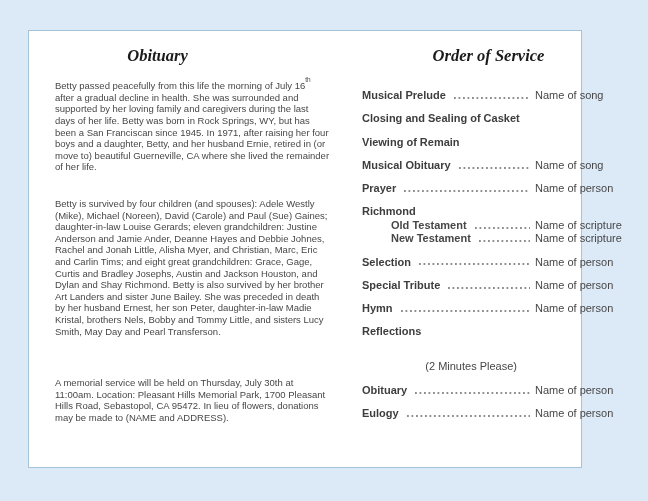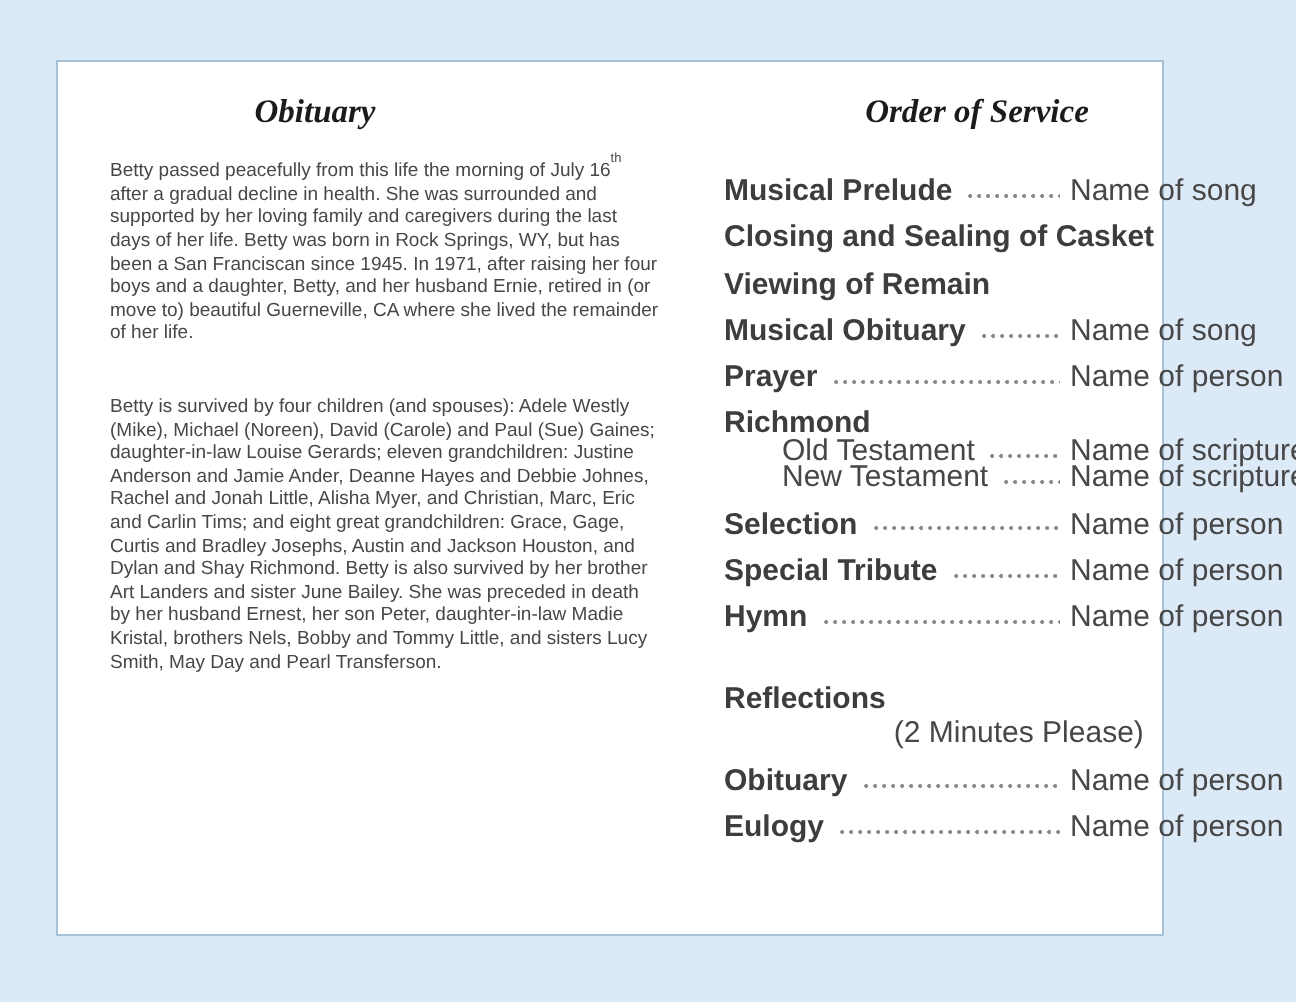--- a/index.html
+++ b/index.html
@@ -42,28 +42,28 @@
     text-align:left;
   }
   .para.p1{top:46px;}
   .para.p2{top:167px;}
   .para.p3{top:346px;}
   sup.sup{font-size:6.5px;position:relative;top:-3px;}
   .service{
     position:absolute;left:333px;top:59px;width:253px;
   }
   .srow{
-    display:flex;align-items:center;
+    display:flex;align-items:flex-start;
     line-height:11.8px;margin-bottom:11.5px;
-    font-size:15px;color:var(--body-text);
+    font-size:11px;color:var(--body-text);
   }
   .srow.tight{margin-bottom:1.6px;}
   .srow.sub{padding-left:29px;}
   .slabel{font-weight:bold;color:var(--label-text);white-space:nowrap;flex:0 0 auto;}
-  .srow.sub .slabel{font-weight:normal;color:var(--body-text);}
+  .srow.sub .slabel{font-weight:bold;color:var(--body-text);}
   .ssuffix{margin-left:4px;white-space:nowrap;margin-top:35px;}
   .leader{
     flex:1 1 auto;height:4px;align-self:flex-end;
     margin:0 5px 2px 8px;
     background-image:radial-gradient(circle at 1.1px 2px, var(--leader-dots) 0.9px, rgba(0,0,0,0) 1.1px);
     background-size:4.5px 4px;
     background-repeat:repeat-x;
   }
   .svalue{flex:0 0 auto;width:80px;white-space:nowrap;color:var(--body-text);}
 </style>
@@ -72,20 +72,21 @@
 
 <div class="canvas">
   <div class="sheet">
 
     <h1 class="heading left">Obituary</h1>
 
     <p class="para p1"><span>Betty passed peacefully from this life the morning of July 16</span><sup class="sup">th</sup><span> after a gradual decline in health.  She was surrounded and supported by her loving family and caregivers during the last days of her life.  Betty was born in Rock Springs, WY, but has been a San Franciscan since 1945.  In 1971, after raising her four boys and a daughter, Betty, and her husband Ernie, retired in (or move to) beautiful Guerneville, CA where she lived the remainder of her life.</span></p>
 
     <p class="para p2">Betty is survived by four children (and spouses): Adele Westly (Mike), Michael (Noreen), David (Carole) and Paul (Sue) Gaines;  daughter-in-law Louise Gerards;  eleven grandchildren: Justine Anderson and Jamie Ander, Deanne Hayes and Debbie Johnes, Rachel and Jonah Little, Alisha Myer, and Christian, Marc, Eric and Carlin Tims;  and eight great grandchildren: Grace, Gage, Curtis and Bradley Josephs, Austin and Jackson Houston, and Dylan and Shay Richmond. Betty is also survived by her brother Art Landers and sister June Bailey.  She was preceded in death by her husband Ernest, her son Peter, daughter-in-law Madie Kristal, brothers Nels, Bobby and Tommy Little, and sisters Lucy Smith, May Day and Pearl Transferson.</p>
 
+    <p class="para p3">A memorial service will be held on Thursday, July 30th at 11:00am.  Location:  Pleasant Hills Memorial Park, 1700 Pleasant Hills Road, Sebastopol, CA 95472.  In lieu of flowers, donations may be made to (NAME and ADDRESS).</p>
 
     <h1 class="heading right">Order of Service</h1>
 
     <div class="service" id="service-items">
         <div class="srow">
           <span class="slabel">Musical Prelude</span>
           <span class="leader"></span>
           <span class="svalue">Name of song</span>
         </div>
         <div class="srow">

